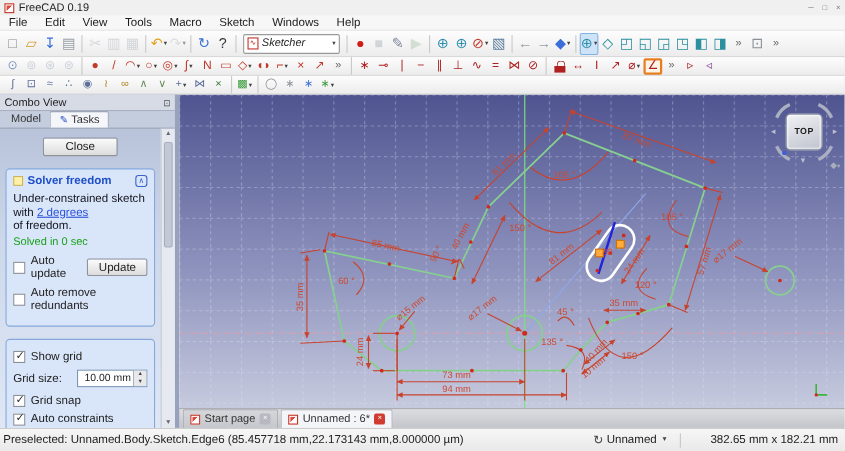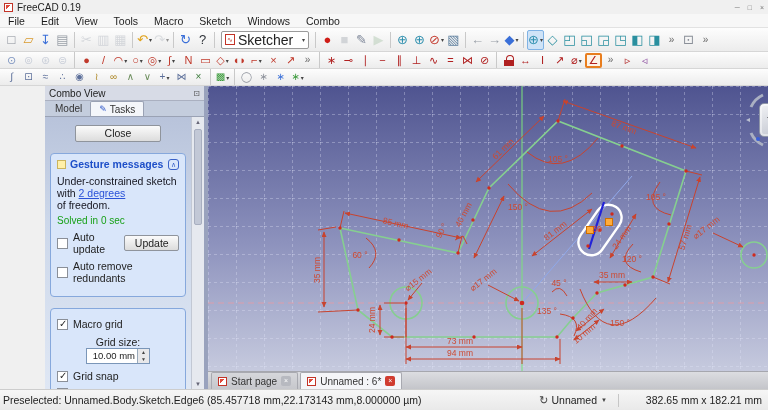--- a/index.html
+++ b/index.html
@@ -26,54 +26,54 @@
   .tbrow1 .ic { font-size:13px; line-height:1; }
   .tbrow2 .ic { font-size:11px; line-height:1; }
   .tbrow3 .ic { font-size:10px; line-height:1; }
   .tbb.dis { opacity:.55; }
   .tbb.act { background:#cfe3f7; border:1px solid #7fb2e5; }
   .tbb.boxed { border:2px solid #e87d1e; background:#fdf3e7; }
   .tbb.ovf .ic { font-size:10px; }
   .ddm { font-size:6px; color:#444; margin-left:1px; }
   .tbsep { width:1px; height:16px; background:#c9c9c9; margin:0 3px; flex:none; }
   .wbcombo { display:inline-flex; align-items:center; gap:3px; width:88px; height:18px; background:#fff; border:1px solid #9a9a9a; border-radius:2px; padding:0 3px; margin:0 3px; }
-  .wbcombo .lbl { flex:1; font-size:14px; }
+  .wbcombo .lbl { flex:1; font-size:10px;font-style:italic; }
   .wbic { width:10px; height:11px; background:#fff; border:1px solid #c23327; display:inline-block; text-align:center; }
   .wbic::after { content:"∿"; color:#c23327; font-size:7px; line-height:9px; display:block; }
   .ic-lock { position:relative; width:10px; height:11px; display:inline-block; }
   .ic-lock::before { content:""; position:absolute; top:0; left:2px; width:6px; height:6px; border:1.5px solid #b02020; border-bottom:none; border-radius:4px 4px 0 0; }
   .ic-lock::after { content:""; position:absolute; bottom:0; left:0; width:10px; height:6px; background:#b02020; }
 
   
   .main { height:303px; display:flex; }
 
   
-  .panel { width:163px; flex:none; position:relative; overflow:hidden; border-right:4px solid #99a2bd; background:linear-gradient(#b2bdd6,#cdd8ea 45%,#dfe7f4);margin-left:45px; }
+  .panel { width:163px; flex:none; position:relative; overflow:hidden; border-right:4px solid #99a2bd; background:linear-gradient(#b2bdd6,#cdd8ea 45%,#dfe7f4); }
   .panel-title { height:15px; background:#d7dbe6; border-bottom:1px solid #aab0c0; display:flex; align-items:center; padding:0 4px; font-size:10px; }
   .panel-title .flt { margin-left:auto; font-size:8px; color:#555; }
   .panel-tabs { height:16px; display:flex; align-items:flex-end; padding-left:2px; background:#c4cddd; border-bottom:1px solid #9aa2b4; }
   .ptab { height:15px; padding:0 8px; display:flex; align-items:center; gap:3px; font-size:10px; color:#333; }
   .ptab.active { background:#f4f6fa; border:1px solid #9aa2b4; border-bottom:none; border-radius:2px 2px 0 0; }
   .ptab .pen { color:#2b55c8; font-size:9px; }
   .pbody { position:absolute; top:31px; left:0; right:13px; bottom:0; }
-  .close-btn { display:block; width:86px; height:17px; margin:8px auto 11px; background:linear-gradient(#fbfbfb,#dcdcdc); border:1px solid #8f949c; border-radius:2px; font-size:10.5px; text-align:center; line-height:15px; }
+  .close-btn { display:block; width:68px; height:17px; margin:8px auto 11px; background:linear-gradient(#fbfbfb,#dcdcdc); border:1px solid #8f949c; border-radius:2px; font-size:10.5px; text-align:center; line-height:15px; }
   .secbox { margin:0 5px 11px; background:#d9e6fa; border:1px solid #86a8dc; border-radius:4px; padding:4px 6px 7px; }
   .sechead { display:flex; align-items:center; gap:4px; margin-bottom:5px; }
   .noteic { width:9px; height:9px; background:#fff0a8; border:1px solid #cbb45e; flex:none; }
   .sechead b { color:#1e4fc8; font-size:10.5px; flex:1; }
   .collb { width:11px; height:11px; border:1px solid #3a62c8; border-radius:3px; color:#3a62c8; font-size:7px; line-height:9px; text-align:center; }
   .msg { font-size:10.5px; color:#15151f; line-height:12px; }
   .msg a { color:#2a52d8; text-decoration:underline; }
   .solved { color:#18a018; font-size:10px; margin:4px 0 5px; }
   .cbrow { display:flex; align-items:center; gap:5px; margin:5px 0; }
   .cb {width:11px; height:11px; background:#fff; border:1px solid #8a8f98; flex:none; position:relative; }
   .cb.checked::after { content:"✓"; position:absolute; left:1px; top:-2px; font-size:10px; color:#2a2a2a; }
   .cbl { font-size:10.5px; }
   .upd-btn { margin-left:auto; width:66px; height:16px; background:linear-gradient(#fbfbfb,#dcdcdc); border:1px solid #8f949c; border-radius:2px; font-size:10.5px; text-align:center; line-height:14px; }
-  .gridrow { display:flex; align-items:center; margin:6px 0;flex-direction:column; }
+  .gridrow { display:flex; align-items:center; margin:6px 0; }
   .gridrow .gl { font-size:10.5px; flex:1; }
   .spin { display:flex; width:64px; height:16px; background:#fff; border:1px solid #7a96b8; }
   .spin .val { flex:1; font-size:9.5px; text-align:right; line-height:14px; padding-right:2px; }
   .spin .btns { width:12px; border-left:1px solid #9ab; display:flex; flex-direction:column; }
   .spin .btns span { flex:1; font-size:5px; line-height:6px; text-align:center; background:#e8e8ea; color:#444; }
   .pscroll { position:absolute; top:31px; right:0; bottom:0; width:13px; background:#e6e9ef; border-left:1px solid #c2c8d4; }
   .pscroll .ar { position:absolute; left:0; right:0; text-align:center; font-size:6px; color:#667; }
   .pscroll .thumb { position:absolute; left:2px; right:2px; top:12px; height:96px; background:#c2c8d6; border:1px solid #a8afc0; border-radius:2px; }
 
   
@@ -121,21 +121,21 @@
   </div>
 
   <div class="menubar" id="menubar">
       <span class="menu-item">File</span>
       <span class="menu-item">Edit</span>
       <span class="menu-item">View</span>
       <span class="menu-item">Tools</span>
       <span class="menu-item">Macro</span>
       <span class="menu-item">Sketch</span>
       <span class="menu-item">Windows</span>
-      <span class="menu-item">Combo</span>
+      <span class="menu-item">Help</span>
     </div>
 
   <div class="tbrow tbrow1" id="tbrow1">
       <span class="tbb">
         <span class="ic" style="color: rgb(138, 143, 152);">□</span>
       </span>
       <span class="tbb">
         <span class="ic" style="color: rgb(217, 154, 46);">▱</span>
       </span>
       <span class="tbb">
@@ -447,21 +447,21 @@
             <span class="pen">✎</span>
             <span>Tasks</span>
           </span>
       </div>
       <div class="pbody">
         <div class="close-btn">Close</div>
 
         <div class="secbox">
           <div class="sechead">
             <span class="noteic"></span>
-            <b>Gesture messages</b>
+            <b>Solver freedom</b>
             <span class="collb">∧</span>
           </div>
           <div class="msg">
             <span>Under-constrained sketch with </span><a href="#">2 degrees</a>
           </div>
           <div class="msg">of freedom.</div>
           <div class="solved">Solved in 0 sec</div>
           <div class="cbrow">
             <span class="cb"></span>
             <span class="cbl">Auto update</span>
@@ -469,21 +469,21 @@
           </div>
           <div class="cbrow">
             <span class="cb"></span>
             <span class="cbl">Auto remove redundants</span>
           </div>
         </div>
 
         <div class="secbox">
           <div class="cbrow">
             <span class="cb checked"></span>
-            <span class="cbl">Macro grid</span>
+            <span class="cbl">Show grid</span>
           </div>
           <div class="gridrow">
             <span class="gl">Grid size:</span>
             <span class="spin">
               <span class="val">10.00 mm</span>
               <span class="btns">
                   <span>▲</span>
                   <span>▼</span>
                 </span>
             </span>

